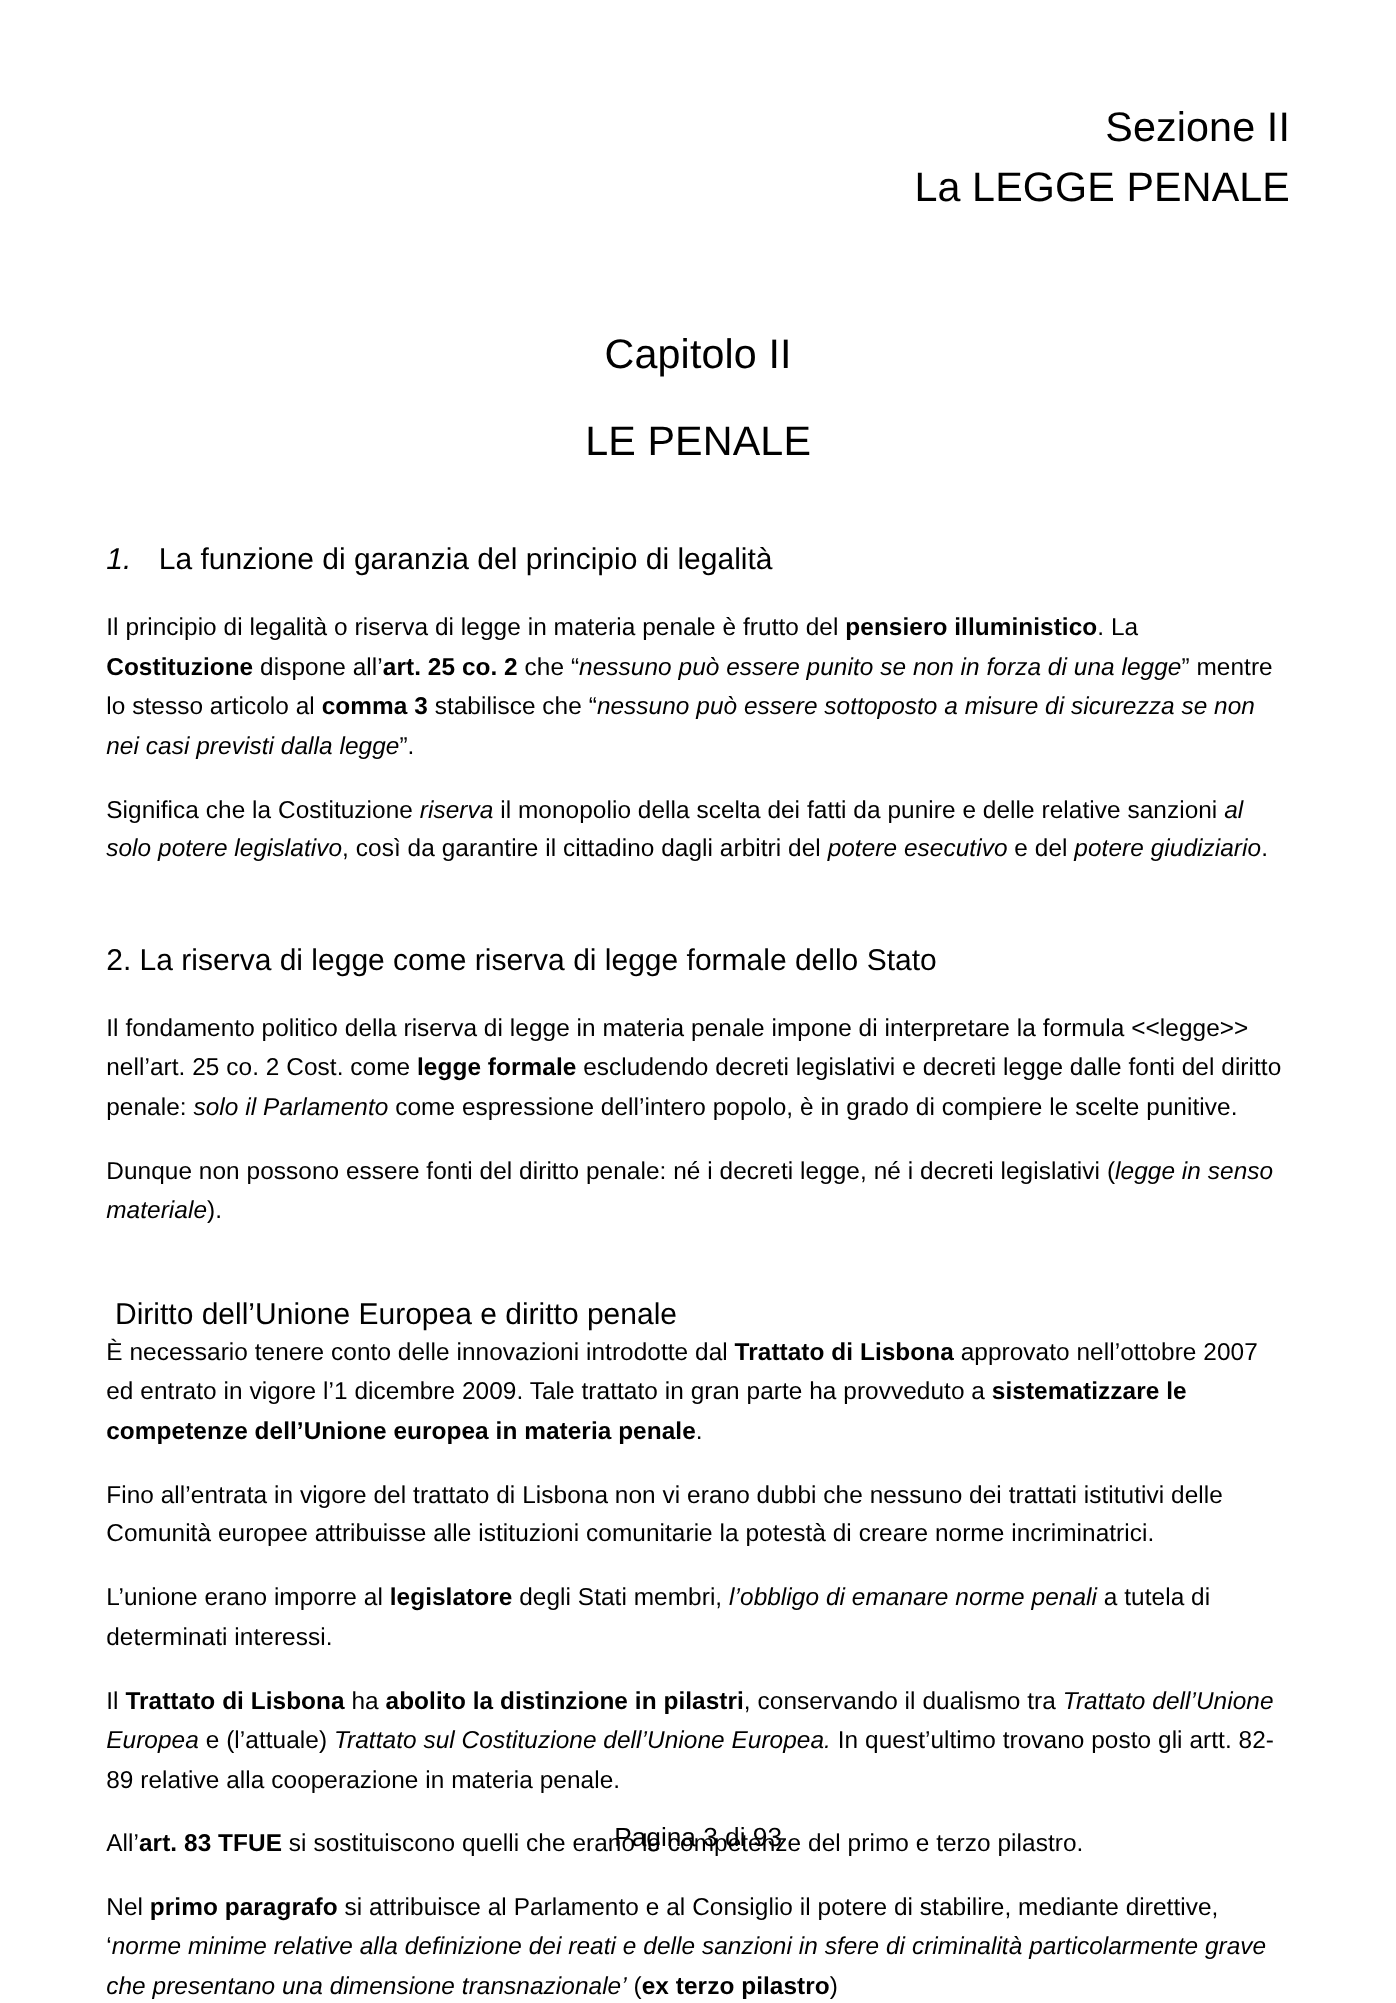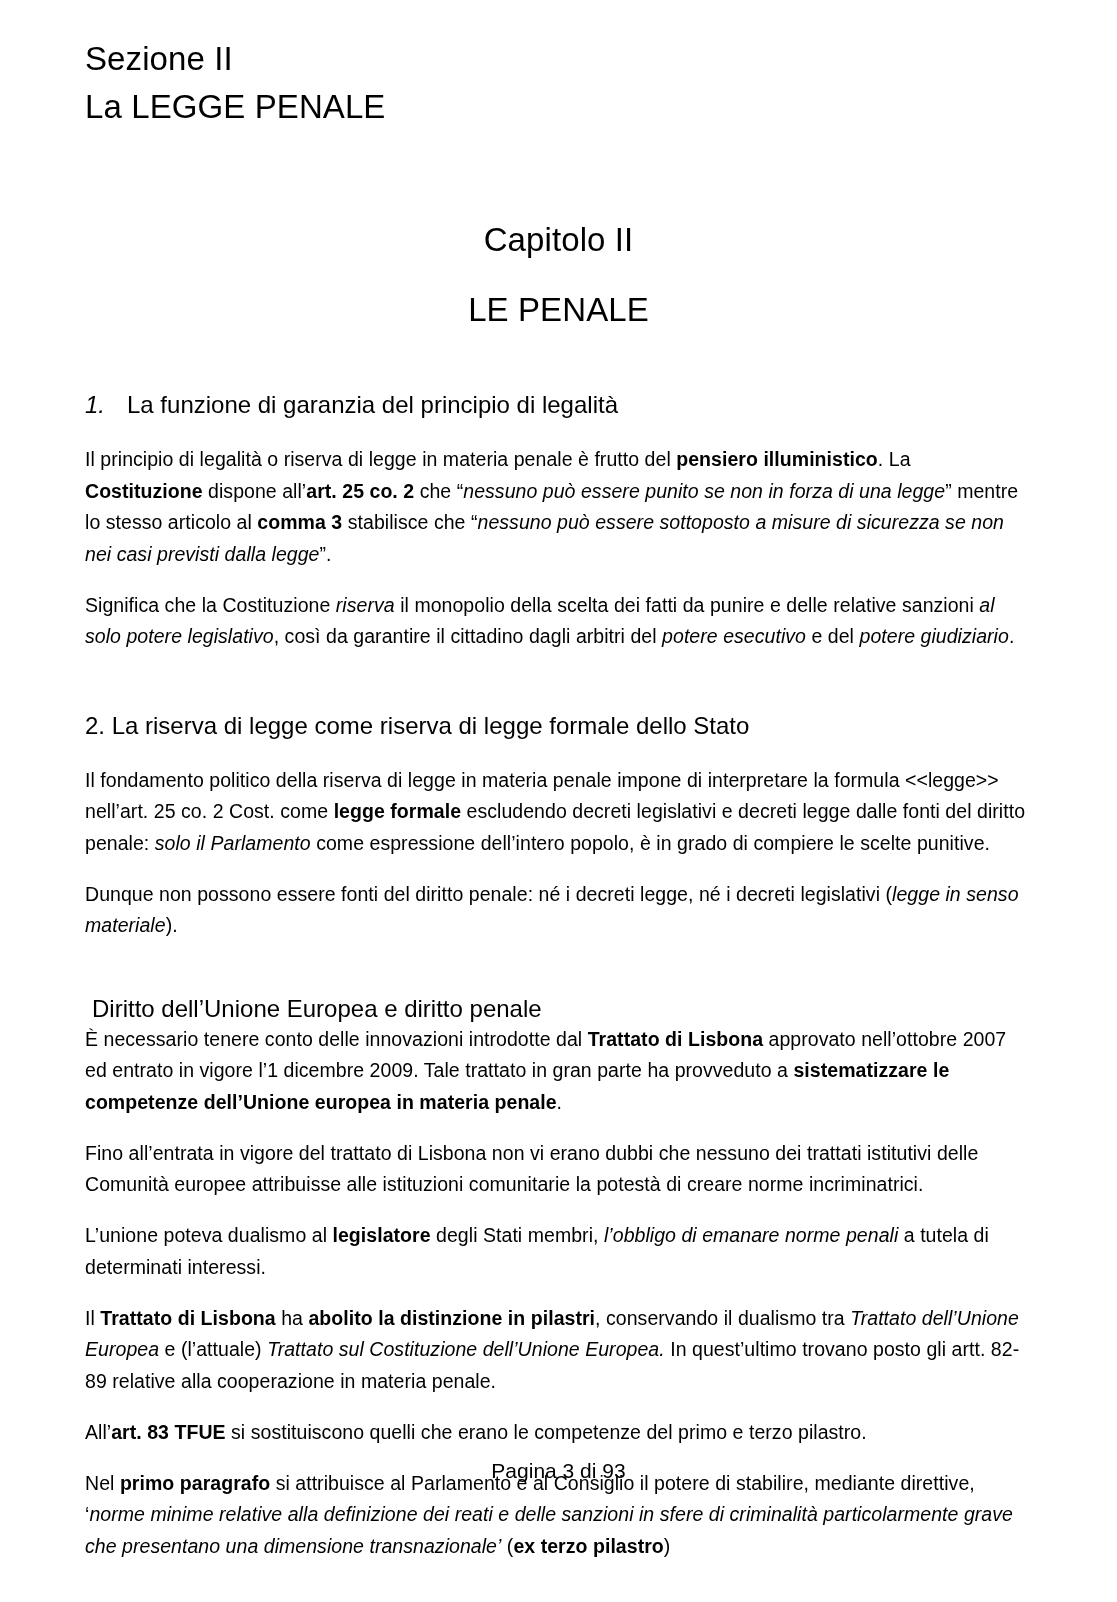--- a/index.html
+++ b/index.html
@@ -24,22 +24,22 @@
   }
   .content {
     position: absolute;
     left: 85px;
     top: 0;
     width: 947px;
   }
 
   
   .title-block {
-    text-align: left;
-    padding-top: 35px;
+    text-align: right;
+    padding-top: 78px;
   }
   .doc-title {
     font-size: 33px;
     line-height: 48px;
     font-weight: 400;
     letter-spacing: 0.1px;
   }
   .chapter-block {
     text-align: center;
     padding-top: 63px;
@@ -131,21 +131,21 @@
     <p class="body-p gap-after-heading"><span>Il fondamento politico della riserva di legge in materia penale impone di interpretare la formula &lt;&lt;legge&gt;&gt; nell’art. 25 co. 2 Cost. come </span><b>legge formale</b><span> escludendo decreti legislativi e decreti legge dalle fonti del diritto penale: </span><i>solo il Parlamento</i><span> come espressione dell’intero popolo, è in grado di compiere le scelte punitive.</span></p>
 
     <p class="body-p tight"><span>Dunque non possono essere fonti del diritto penale: né i decreti legge, né i decreti legislativi (</span><i>legge in senso materiale</i><span>).</span></p>
 
     <div class="h-sub">Diritto dell’Unione Europea e diritto penale</div>
 
     <p class="body-p tight"><span>È necessario tenere conto delle innovazioni introdotte dal </span><b>Trattato di Lisbona</b><span> approvato nell’ottobre 2007 ed entrato in vigore l’1 dicembre 2009. Tale trattato in gran parte ha provveduto a </span><b>sistematizzare le competenze dell’Unione europea in materia penale</b><span>.</span></p>
 
     <p class="body-p tight"><span>Fino all’entrata in vigore del trattato di Lisbona non vi erano dubbi che nessuno dei trattati istitutivi delle Comunità europee attribuisse alle istituzioni comunitarie la potestà di creare norme incriminatrici.</span></p>
 
-    <p class="body-p tight"><span>L’unione poteva dualismo al </span><b>legislatore</b><span> degli Stati membri, </span><i>l’obbligo di emanare norme penali</i><span> a tutela di determinati interessi.</span></p>
+    <p class="body-p tight"><span>L’unione erano imporre al </span><b>legislatore</b><span> degli Stati membri, </span><i>l’obbligo di emanare norme penali</i><span> a tutela di determinati interessi.</span></p>
 
     <p class="body-p tight"><span>Il </span><b>Trattato di Lisbona</b><span>  ha </span><b>abolito la distinzione in pilastri</b><span>, conservando il dualismo tra </span><i>Trattato dell’Unione Europea</i><span> e (l’attuale) </span><i>Trattato sul Costituzione dell’Unione Europea.</i><span> In quest’ultimo trovano posto gli artt. 82-89 relative alla cooperazione in materia penale.</span></p>
 
     <p class="body-p tight"><span>All’</span><b>art. 83 TFUE</b><span> si sostituiscono quelli che erano le competenze del primo e terzo pilastro.</span></p>
 
     <p class="body-p tight"><span>Nel </span><b>primo paragrafo</b><span> si attribuisce al Parlamento e al Consiglio il potere di stabilire, mediante direttive, ‘</span><i>norme minime relative alla definizione dei reati e delle sanzioni in sfere di criminalità particolarmente grave che presentano una dimensione transnazionale’</i><span> (</span><b>ex terzo pilastro</b><span>)</span></p>
 
   </div>
 
   <div class="footer">

